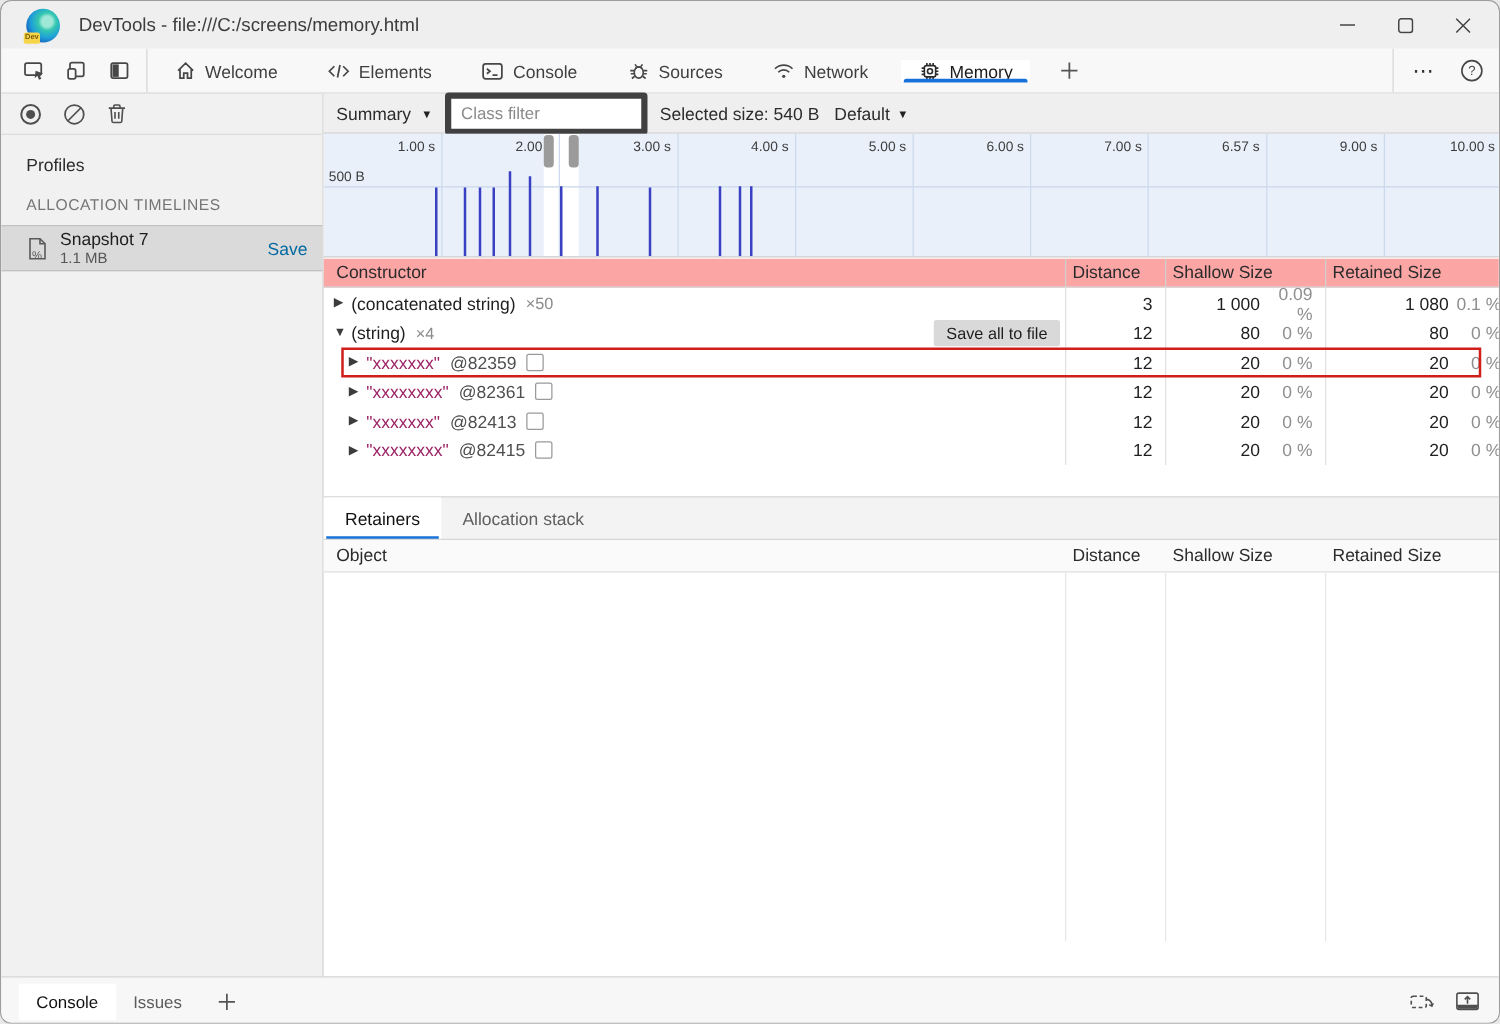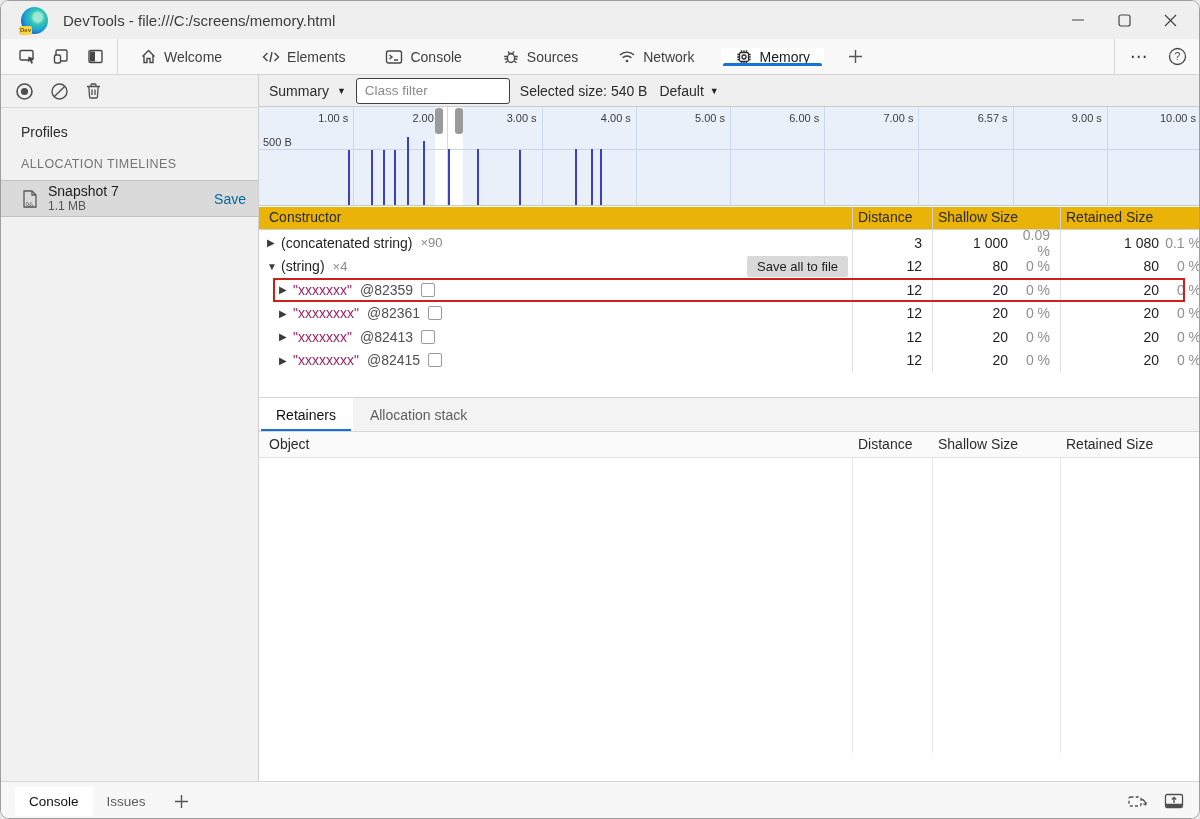--- a/index.html
+++ b/index.html
@@ -32,36 +32,36 @@
   .alloc-label{margin:17px 0 9px 20px;font-size:12.5px;color:#757575;letter-spacing:.4px;}
   .snap-item{height:37px;background:#dadada;border-top:1px solid #c2c2c2;border-bottom:1px solid #c2c2c2;display:flex;align-items:center;padding:0 12px 0 18px;box-sizing:border-box;}
   .snap-text{margin-left:9px;line-height:1.1;}
   .snap-name{font-size:14px;color:#1d1d1d;}
   .snap-size{font-size:12px;color:#565656;margin-top:1px;}
   .snap-save{margin-left:auto;font-size:14px;color:#0369a1;}
   
   .ptoolbar{position:absolute;left:0;top:0;width:100%;height:32px;background:#efefef;border-bottom:1px solid #cccccc;display:flex;align-items:center;box-sizing:border-box;font-size:14px;color:#2b2b2b;}
   .select-like{display:flex;align-items:center;gap:8px;padding:0 10px;}
   .caret{font-size:9px;color:#222;}
-  .class-filter{width:136px;height:24px;border:1px solid #404040;border-radius:3px;background:#fff;font-size:13.5px;padding:0 8px;color:#222;font-family:inherit;}
+  .class-filter{width:136px;height:24px;border:5px solid #404040;border-radius:3px;background:#fff;font-size:13.5px;padding:0 8px;color:#222;font-family:inherit;}
   .class-filter::placeholder{color:#8a8a8a;}
   .sel-size{margin-left:10px;white-space:nowrap;}
   .base-select{display:flex;align-items:center;gap:6px;margin-left:12px;}
   
   .timeline{position:absolute;left:0;top:32px;width:100%;height:99px;background:#fff;border-bottom:1px solid #c9c9c9;box-sizing:border-box;}
   .timeline-plot{position:absolute;left:0;top:0;width:100%;height:98px;overflow:hidden;}
   .tl-overlay{position:absolute;top:0;height:100%;background:#e9f0fa;z-index:1;}
   .vgrid{position:absolute;top:0;width:1px;height:100%;background:#ccd9ec;z-index:2;}
   .hgrid{position:absolute;left:0;width:100%;height:1px;background:#c9d6e8;bottom:55px;z-index:2;}
   .ticklabel{position:absolute;top:5px;font-size:11px;color:#3c3c3c;z-index:4;padding-right:5px;}
   .ylabel{position:absolute;left:4px;bottom:57px;font-size:11px;color:#3c3c3c;z-index:4;}
   .tl-bar{position:absolute;bottom:0;width:2px;background:#3a40c2;z-index:3;}
   .tl-handle{position:absolute;top:1px;width:8px;height:26px;background:#9b9b9b;border-radius:3px;z-index:5;}
   
-  .ctor-header{position:absolute;left:0;top:132px;width:100%;height:23px;background:#eab308;border-bottom:1px solid #cfcfcf;box-sizing:border-box;font-size:14px;color:#2b2b2b;}
+  .ctor-header{position:absolute;left:0;top:132px;width:100%;height:23px;background:#fca5a5;border-bottom:1px solid #cfcfcf;box-sizing:border-box;font-size:14px;color:#2b2b2b;}
   .col-label{position:absolute;top:2px;}
   .grid-lines{position:absolute;left:0;width:100%;pointer-events:none;}
   .grid-lines .vl{position:absolute;top:0;width:1px;height:100%;background:#e0e0e0;}
   .vl.h{background:#cfcfcf;}
   .ctor-rows{position:absolute;left:0;top:156px;width:100%;}
   .grow{position:relative;height:23.5px;display:flex;align-items:center;font-size:14px;color:#1f1f1f;}
   .ccell{position:absolute;top:0;height:100%;display:flex;align-items:center;box-sizing:border-box;}
   .cell-ctor{left:0;width:593px;padding-left:8px;}
   .cell-dist{left:593px;width:80px;justify-content:flex-end;padding-right:10px;}
   .cell-size{left:673px;width:128px;padding-right:10px;}
@@ -308,21 +308,21 @@
       <div class="vl" style="left:593px;top:23px;height:142px;"></div>
         <div class="vl" style="left:673px;top:23px;height:142px;"></div>
         <div class="vl" style="left:801px;top:23px;height:142px;"></div>
     </div>
     <div class="ctor-rows">
 
       <div class="grow">
         <div class="ccell cell-ctor">
           <span class="exp">▶</span>
           <span class="cname">(concatenated string)</span>
-          <span class="ccount">×90</span>
+          <span class="ccount">×50</span>
         </div>
         <div class="ccell cell-dist">
             <span>3</span>
           </div>
         <div class="ccell cell-size">
             <span class="num">1 000</span>
             <span class="pct">0.09 %</span>
           </div>
         <div class="ccell cell-ret">
             <span class="num">1 080</span>

